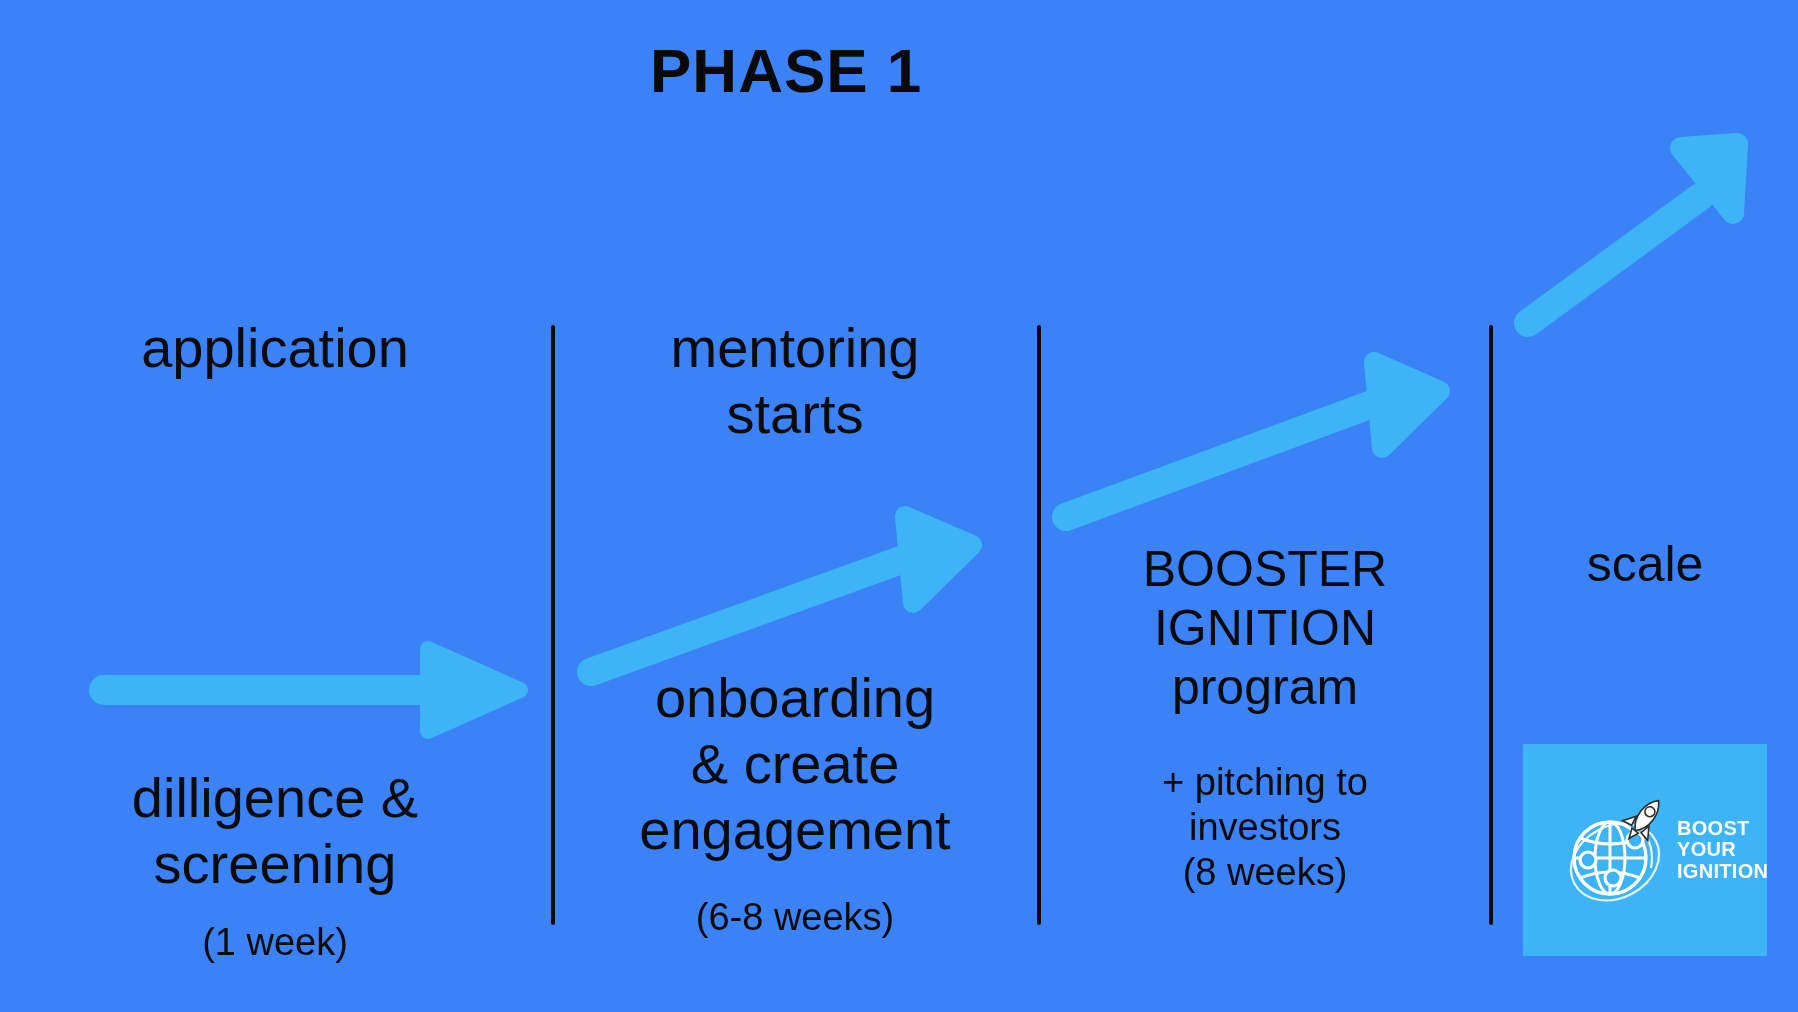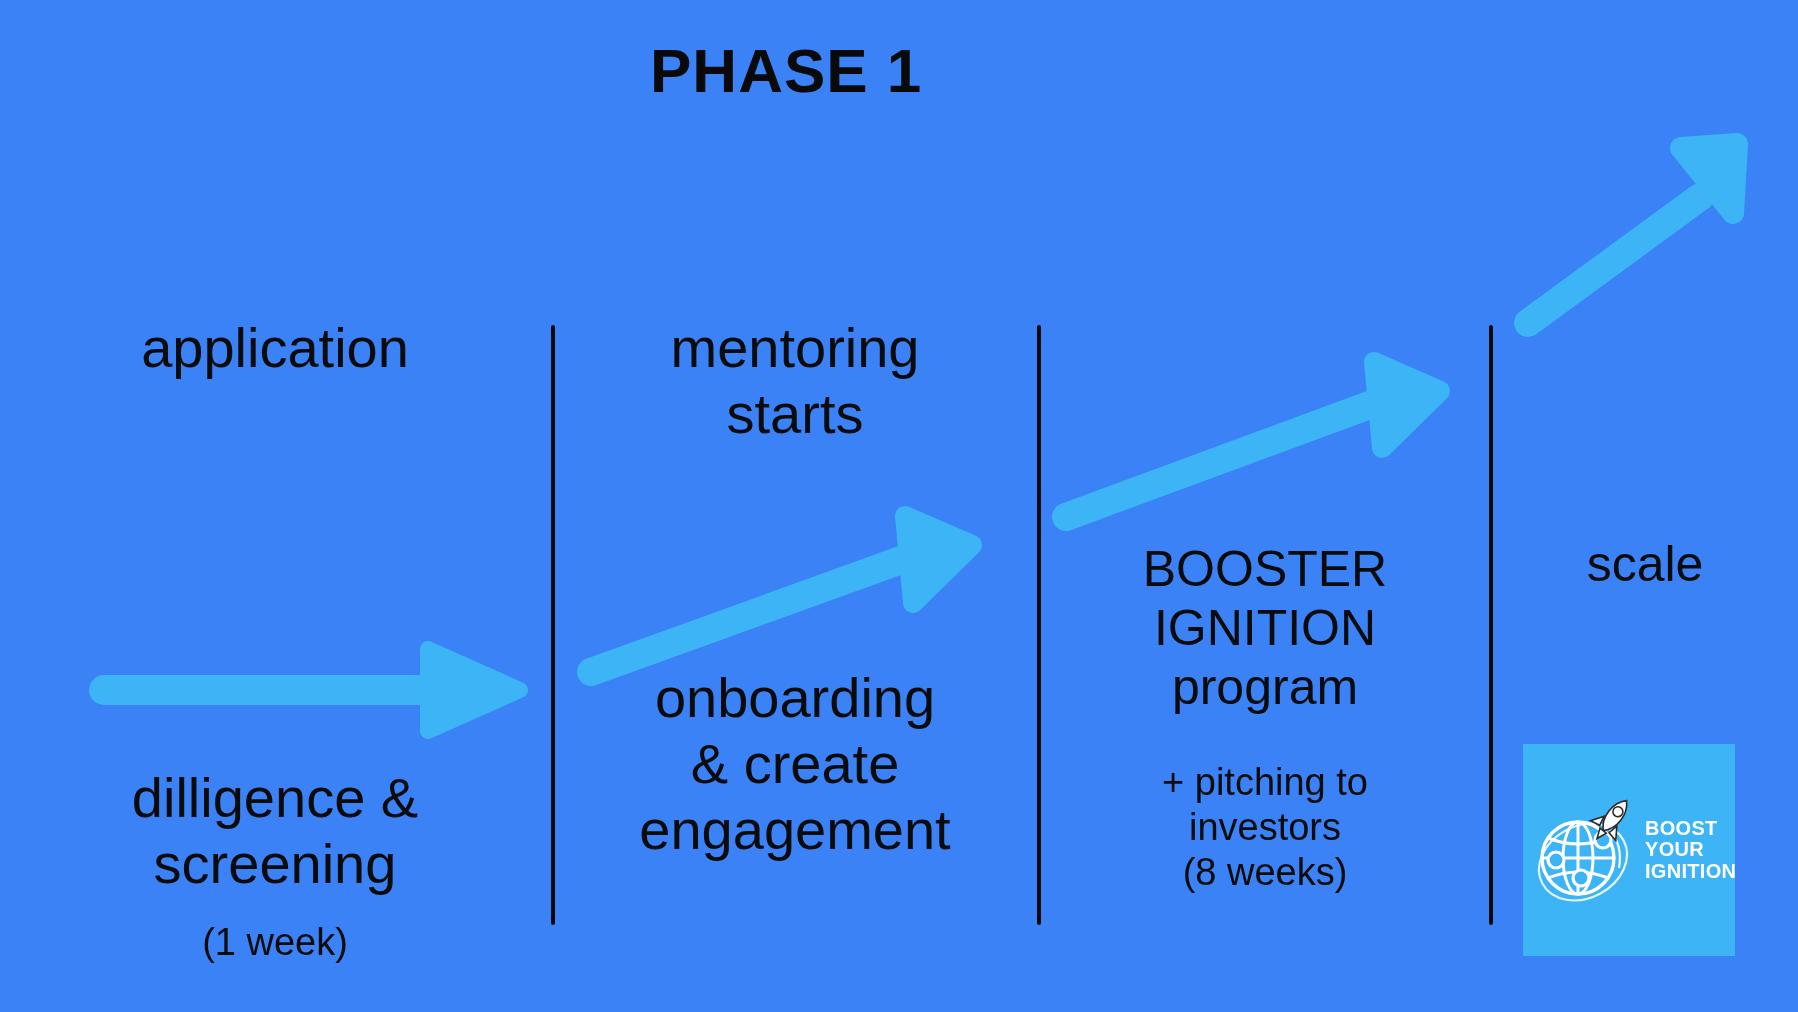--- a/index.html
+++ b/index.html
@@ -85,20 +85,21 @@
     position: absolute;
     left: 1523px;
     top: 744px;
     width: 212px;
     height: 212px;
     background: #3cb4f5;
     display: flex;
     align-items: center;
     justify-content: flex-start;
     overflow: hidden;
+    padding-left: 32px;
   }
   #logo-mark { margin-left: 8px; flex: 0 0 auto; }
   #logo-words {
     color: #ffffff;
     font-family: "Liberation Sans", sans-serif;
     font-weight: bold;
     font-size: 20px;
     line-height: 1.08;
     letter-spacing: 0.3px;
     margin-left: 2px;
@@ -119,20 +120,21 @@
   <div class="col-text big" id="col1-top">application</div>
   <div class="col-text big" id="col1-bottom">dilligence &amp;
 screening</div>
   <div class="col-text small" id="col1-note">(1 week)</div>
 
   <div class="col-text big" id="col2-top">mentoring
 starts</div>
   <div class="col-text big" id="col2-bottom">onboarding
 &amp; create
 engagement</div>
+  <div class="col-text small" id="col2-note">(6-8 weeks)</div>
 
   <div class="col-text mid" id="col3-top">BOOSTER
 IGNITION
 program</div>
 
   <div class="col-text small" id="col3-note"><span style="white-space:pre-line">+ pitching to
 investors</span><br><span>(8 weeks)</span></div>
 
   <div class="col-text mid" id="col4-top">scale</div>
 

